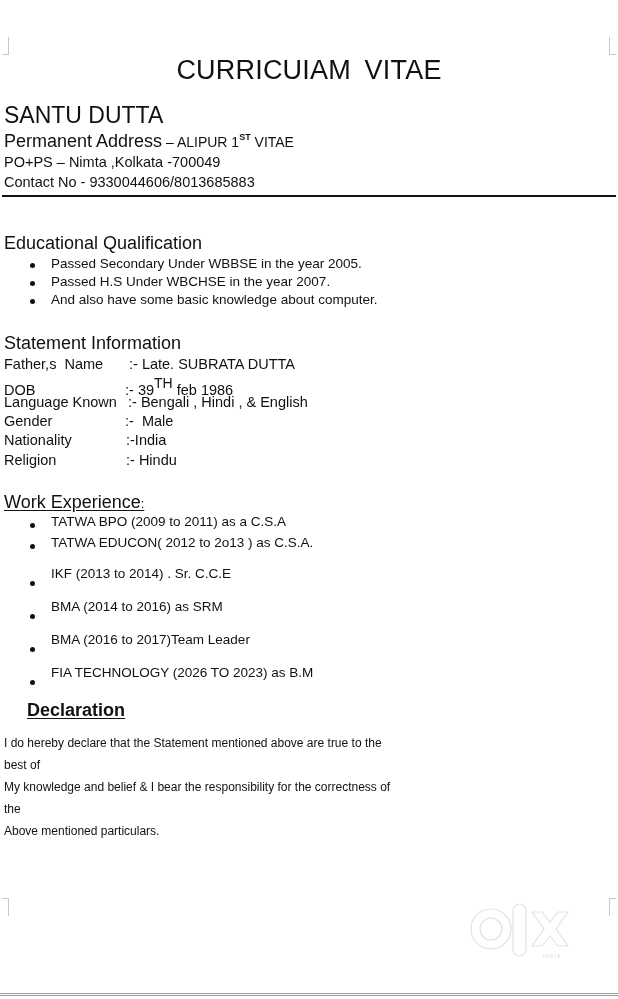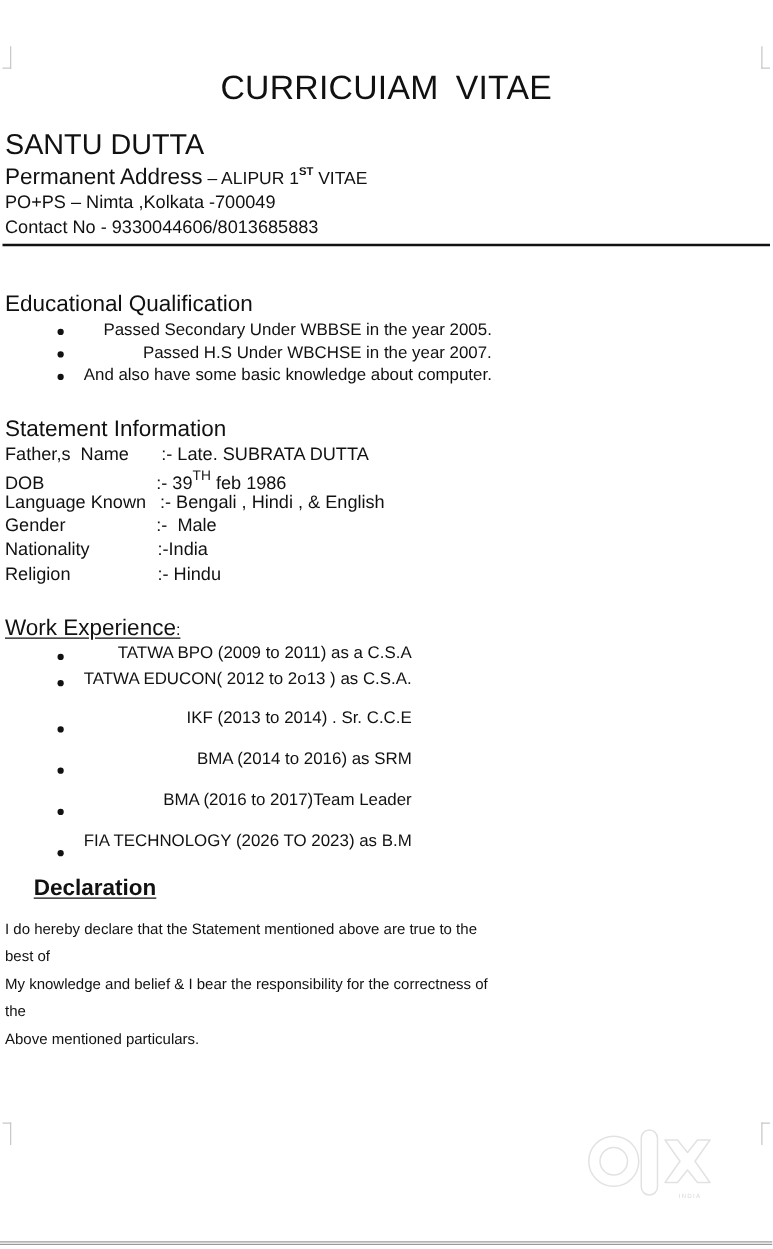--- a/index.html
+++ b/index.html
@@ -21,27 +21,27 @@
   .addr { position: absolute; left: 4px; top: 131px; font-size: 14px; }
   .addr .lbl { font-size: 18px; }
   .addr sup { font-size: 9px; vertical-align: 7px; font-weight: bold; }
   .line { position: absolute; left: 4px; font-size: 14.5px; }
 
   .hr { position: absolute; left: 2px; right: 2px; top: 195px; height: 0; border-top: 2px solid #111; }
 
   .section-head { position: absolute; left: 4px; font-size: 18px; text-align: center; }
   .section-head.u span { text-decoration: underline; text-underline-offset: 2px; }
 
-  ul.bullets { position: absolute; left: 16px; list-style: none; text-align: right; }
+  ul.bullets { position: absolute; left: 0; list-style: none; }
   ul.bullets li { position: relative; padding-left: 51px; font-size: 13.5px; }
   ul.bullets li::before { content: ""; position: absolute; left: 30px; top: 50%; width: 5px; height: 5px; margin-top: -2px; border-radius: 50%; background: #111; }
 
   .info-row { position: absolute; left: 4px; font-size: 14.5px; white-space: pre; }
   .info-row .k { display: inline-block; }
-  .info-row sup { font-size: 11px; vertical-align: 7px; }
+  .info-row sup { font-size: 14px; vertical-align: 7px; }
 
   .decl-head { position: absolute; left: 27px; top: 700px; font-size: 18px; font-weight: bold; }
   .decl-head span { text-decoration: underline; text-underline-offset: 2px; }
   .decl-line { position: absolute; left: 4px; font-size: 12px; }
 
   .watermark { position: absolute; left: 470px; top: 902px; width: 112px; height: 60px; }
 </style>
 </head>
 <body>
 

